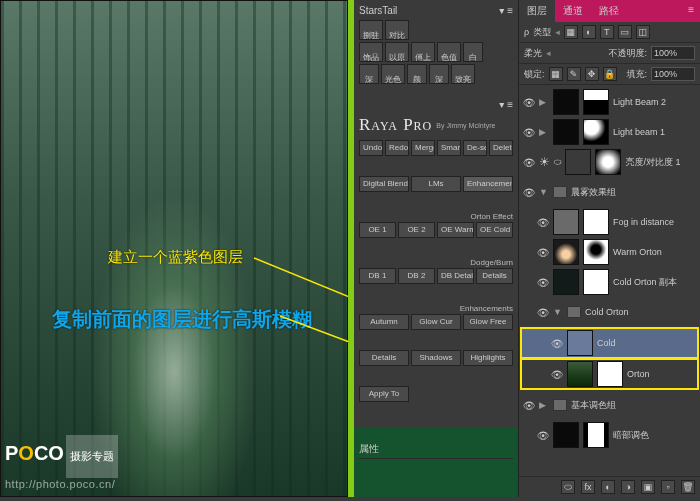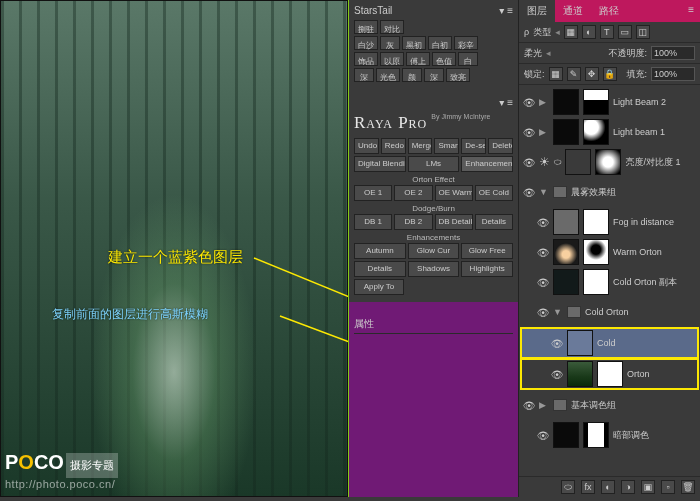--- a/index.html
+++ b/index.html
@@ -1,35 +1,35 @@
 <!DOCTYPE html>
 <html><head>
 <meta charset="utf-8">
 <style>
 *{margin:0;padding:0;box-sizing:border-box;font-family:"Microsoft YaHei",sans-serif}
 body{width:700px;height:501px;background:#3a3a3a;overflow:hidden;position:relative;font-size:10px;color:#ccc}
 .main-img{position:absolute;left:0;top:0;width:348px;height:497px;background:linear-gradient(180deg,#4a6858 0%,#2a4838 30%,#1a3828 60%,#3a5830 80%,#2a4820 100%);border:1px solid #111}
 .forest{position:absolute;inset:0;background:radial-gradient(ellipse 40% 60% at 50% 75%,rgba(220,240,220,0.6) 0%,rgba(120,180,120,0.3) 30%,transparent 60%),repeating-linear-gradient(90deg,rgba(20,40,30,0.4) 0 3px,transparent 3px 18px),linear-gradient(180deg,#5a7868 0%,#3a5848 40%,#1a3828 100%)}
 .anno1{position:absolute;left:108px;top:248px;color:#fce803;font-size:15px;font-weight:400;text-shadow:0 0 2px rgba(0,0,0,0.8)}
-.anno2{position:absolute;left:52px;top:306px;color:#7dd3fc;font-size:12px;font-weight:400;text-shadow:0 0 2px rgba(0,0,0,0.8)}
+.anno2{position:absolute;left:52px;top:306px;color:#0ea5e9;font-size:20px;font-weight:700;text-shadow:0 0 2px rgba(0,0,0,0.8)}
 .arrow-svg{position:absolute;left:0;top:0;pointer-events:none}
 .panels{position:absolute;left:348px;top:0;width:352px;height:497px;background:#3a3a3a;display:flex}
-.col1{width:170px;height:100%;background:#701a75;border-left:1px solid #84cc16}
+.col1{width:170px;height:100%;background:#14532d;border-left:6px solid #84cc16}
 .col2{flex:1;height:100%;background:#3a3a3a;border-left:1px solid #222;display:flex;flex-direction:column}
 .starstail{background:#3a3a3a;padding:3px 5px 8px}
 .starstail-title{font-size:10px;color:#ccc;padding:2px 0;display:flex;justify-content:space-between;align-items:center}
 .starstail-row{display:flex;gap:2px;margin-top:2px}
-.mini-btn{background:#4a4a4a;border:1px solid #222;color:#ccc;font-size:8px;padding:3px 3px;cursor:pointer;min-width:20px;text-align:center;height:14px;line-height:11px}
+.mini-btn{background:#4a4a4a;border:1px solid #222;color:#ccc;font-size:8px;padding:9px 3px;cursor:pointer;min-width:20px;text-align:center;height:14px;line-height:11px}
 .raya{padding:5px;background:#3a3a3a}
-.raya-title{display:flex;align-items:flex-start;gap:4px;padding:3px 0 5px}
+.raya-title{display:flex;align-items:center;gap:4px;padding:3px 0 5px}
 .raya-name{font-family:Georgia,serif;font-size:17px;font-variant:small-caps;color:#e8e8e8;letter-spacing:1px}
 .raya-by{font-size:7px;color:#aaa}
-.raya-row{display:flex;gap:2px;margin-bottom:2px;flex-wrap:wrap}
+.raya-row{display:flex;gap:2px;margin-bottom:20px;flex-wrap:wrap}
 .rbtn{background:#4a4a4a;border:1px solid #222;color:#ccc;font-size:8px;padding:2px 3px;cursor:pointer;flex:1;text-align:center;min-width:24px;height:16px;white-space:nowrap;overflow:hidden}
-.rsec{font-size:8px;color:#bbb;text-align:center;margin:3px 0 1px}
+.rsec{font-size:8px;color:#bbb;text-align:right;margin:3px 0 1px}
 .props{padding:5px;margin-top:8px}
 .props-title{font-size:10px;color:#ccc;padding:2px 0;border-bottom:1px solid #2a2a2a}
 .props-body{font-size:10px;color:#999;padding:8px 4px}
 .tabs{display:flex;background:#be185d;font-size:10px}
 .tab{padding:4px 8px;color:#ccc;cursor:pointer}
 .tab.active{background:#3a3a3a}
 .toolbar{display:flex;align-items:center;gap:4px;padding:3px 5px;font-size:9px;border-bottom:1px solid #2a2a2a}
 .tool-ico{width:14px;height:14px;background:#4a4a4a;display:inline-flex;align-items:center;justify-content:center;cursor:pointer;border:1px solid #222;font-size:9px}
 .spin{background:#2a2a2a;border:1px solid #555;color:#ccc;font-size:9px;width:44px;height:14px;padding:0 2px}
 .layers{flex:1;overflow:auto;padding:2px 0}
@@ -39,21 +39,21 @@
 .chev{width:10px;color:#999;font-size:9px;cursor:pointer}
 .folder-ico{width:14px;height:12px;background:#6a6a6a;border:1px solid #333}
 .thumb{width:26px;height:26px;border:1px solid #111;flex-shrink:0}
 .mask{width:26px;height:26px;border:1px solid #111;flex-shrink:0;background:#fff}
 .lname{font-size:9px;color:#ccc;flex:1;white-space:nowrap;overflow:hidden}
 .indent1{padding-left:18px}
 .indent2{padding-left:30px}
 .watermark{position:absolute;left:4px;bottom:6px;color:rgba(255,255,255,0.6);font-size:10px}
 .poco{font-size:20px;font-weight:bold;color:#fff}
 .poco .o{color:#f6c000}
-.poco-sub{display:inline-block;background:rgba(255,255,255,0.25);padding:5px 4px;margin-left:2px;font-size:11px;color:#fff}
+.poco-sub{display:inline-block;background:rgba(255,255,255,0.25);padding:14px 4px;margin-left:2px;font-size:11px;color:#fff}
 .poco-url{font-size:11px;color:rgba(255,255,255,0.55);letter-spacing:0.5px}
 </style>
 </head>
 <body>
 
 <div class="main-img">
   <div class="forest"></div>
   <div class="watermark">
     <span class="poco"><span>P</span><span class="o">O</span><span>CO</span></span><span class="poco-sub">摄影专题</span><br>
     <span class="poco-url">http://photo.poco.cn/</span>
@@ -77,27 +77,20 @@
   <div class="col1">
     <div class="starstail">
       <div class="starstail-title">
           <span>StarsTail</span>
           <span style="cursor:pointer">▾ ≡</span>
         </div>
       <div id="starstail-rows">
           <div class="starstail-row">
             <div class="mini-btn">捌驻</div>
             <div class="mini-btn">对比</div>
-          </div>
-          <div class="starstail-row">
-            <div class="mini-btn">白沙</div>
-            <div class="mini-btn">灰</div>
-            <div class="mini-btn">黑初</div>
-            <div class="mini-btn">白初</div>
-            <div class="mini-btn">彩辛</div>
           </div>
           <div class="starstail-row">
             <div class="mini-btn">饰品</div>
             <div class="mini-btn">以原</div>
             <div class="mini-btn">傅上</div>
             <div class="mini-btn">色值</div>
             <div class="mini-btn">白</div>
           </div>
           <div class="starstail-row">
             <div class="mini-btn">深</div>

